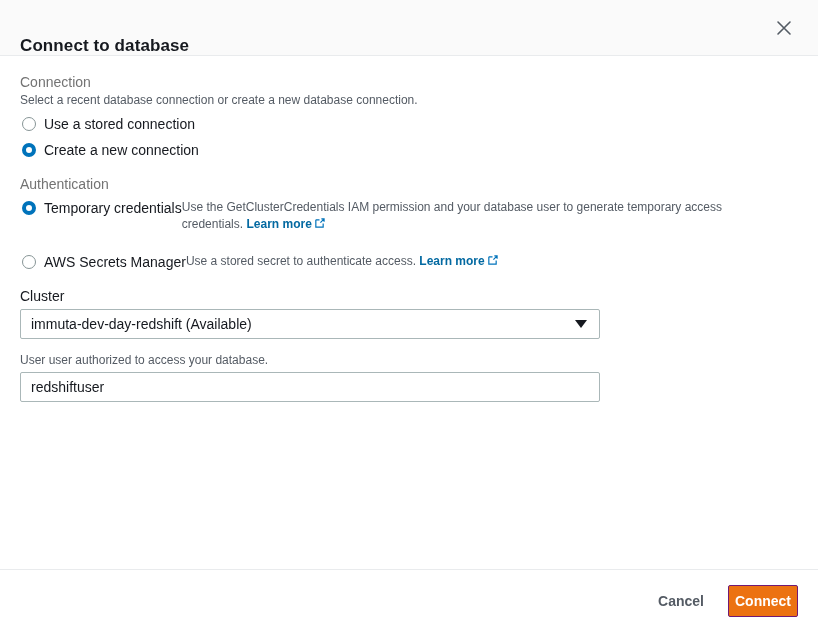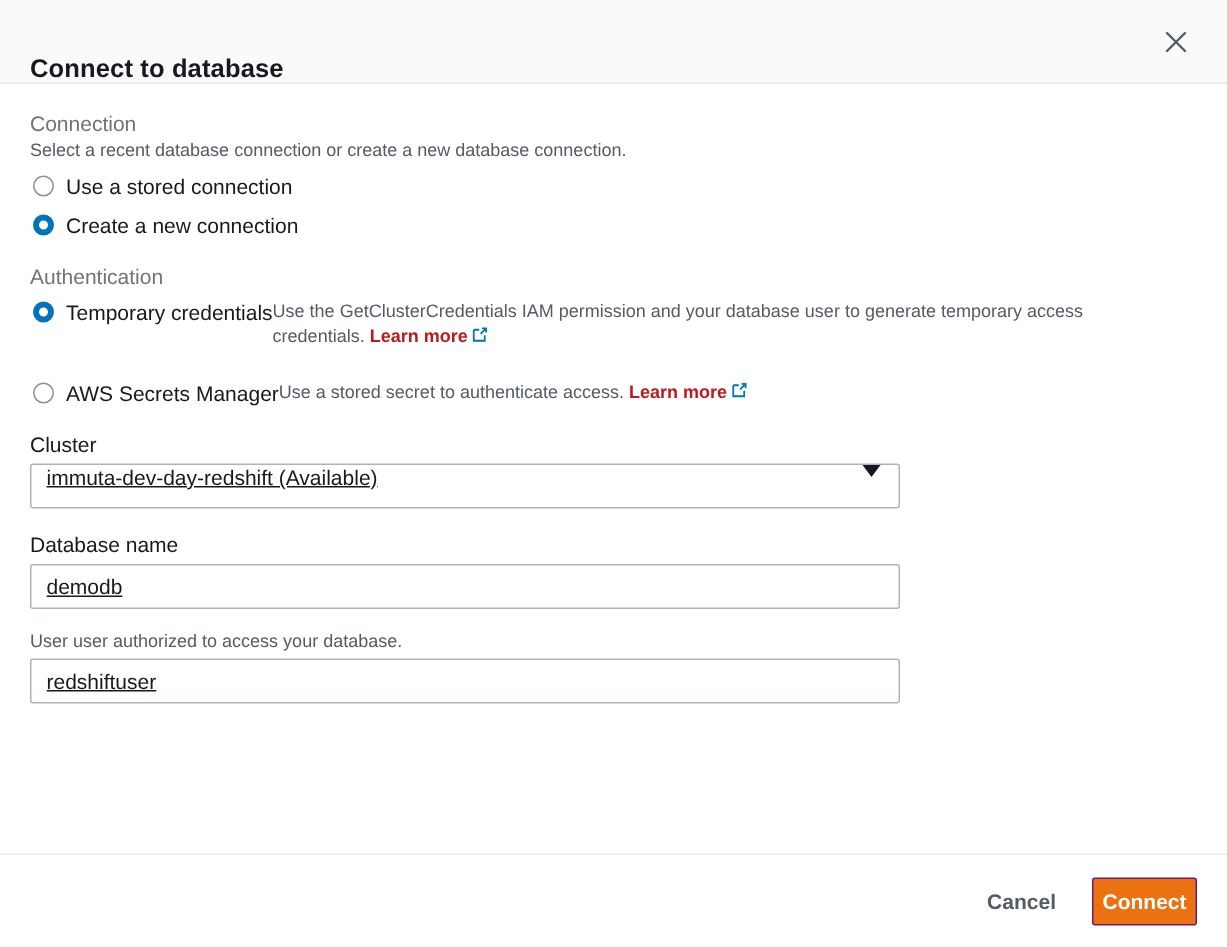--- a/index.html
+++ b/index.html
@@ -97,21 +97,21 @@
   }
   .radio-block { display: flex; }
   .radio-help {
     font-size: 12px;
     color: #545b64;
     line-height: 17px;
     max-width: 560px;
     margin-top: 1px;
   }
   .link {
-    color: #b91c1c;
+    color: #0369a1;
     font-weight: bold;
     text-decoration: none;
     cursor: pointer;
     white-space: nowrap;
   }
   .ext-icon {
     display: inline-block;
     vertical-align: -1px;
     margin-left: 2px;
   }
@@ -133,23 +133,22 @@
   .select-box, .text-input {
     width: 580px;
     height: 30px;
     border: 1px solid #aab7b8;
     border-radius: 2px;
     background: #ffffff;
     font-size: 14px;
     color: #16191f;
     padding: 0 10px;
     display: flex;
-    align-items: flex-start;
-    font-family: "Liberation Sans", sans-serif;
-    text-decoration: underline;
+    align-items: center;
+    font-family: "Liberation Sans", sans-serif;
   }
   .select-box {
     justify-content: space-between;
     cursor: pointer;
   }
   .caret {
     width: 0;
     height: 0;
     border-left: 6px solid transparent;
     border-right: 6px solid transparent;
@@ -261,24 +260,20 @@
     </div>
 
     <div class="group">
       <div class="field-label">Cluster</div>
       <div class="select-box">
         <span>immuta-dev-day-redshift (Available)</span>
         <span class="caret"></span>
       </div>
     </div>
 
-    <div class="group">
-      <div class="field-label">Database name</div>
-      <input class="text-input" type="text" value="demodb" style="">
-    </div>
 
     <div class="group">
       <div class="field-desc">User user authorized to access your database.</div>
       <input class="text-input" type="text" value="redshiftuser" style="">
     </div>
 
   </div>
 
   <div class="modal-footer">
     <button class="btn-cancel">Cancel</button>

